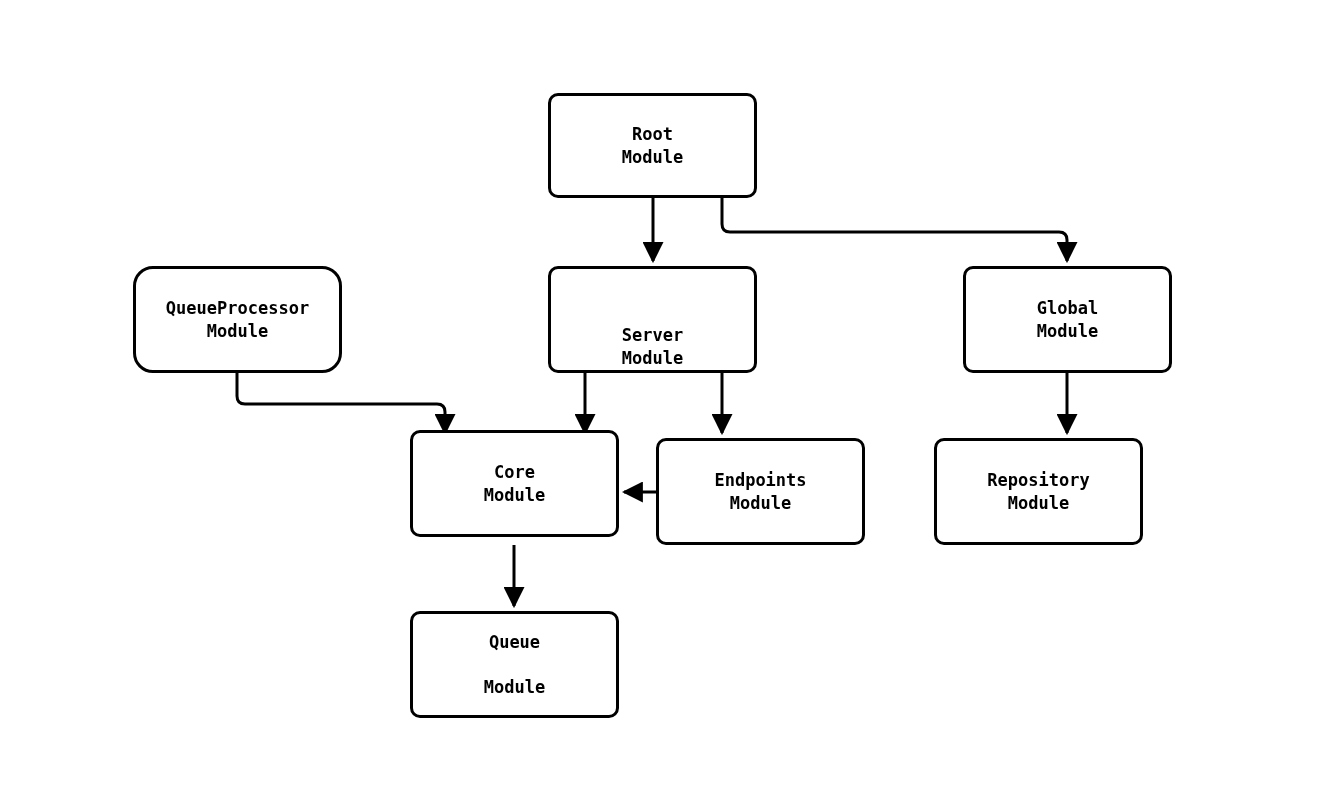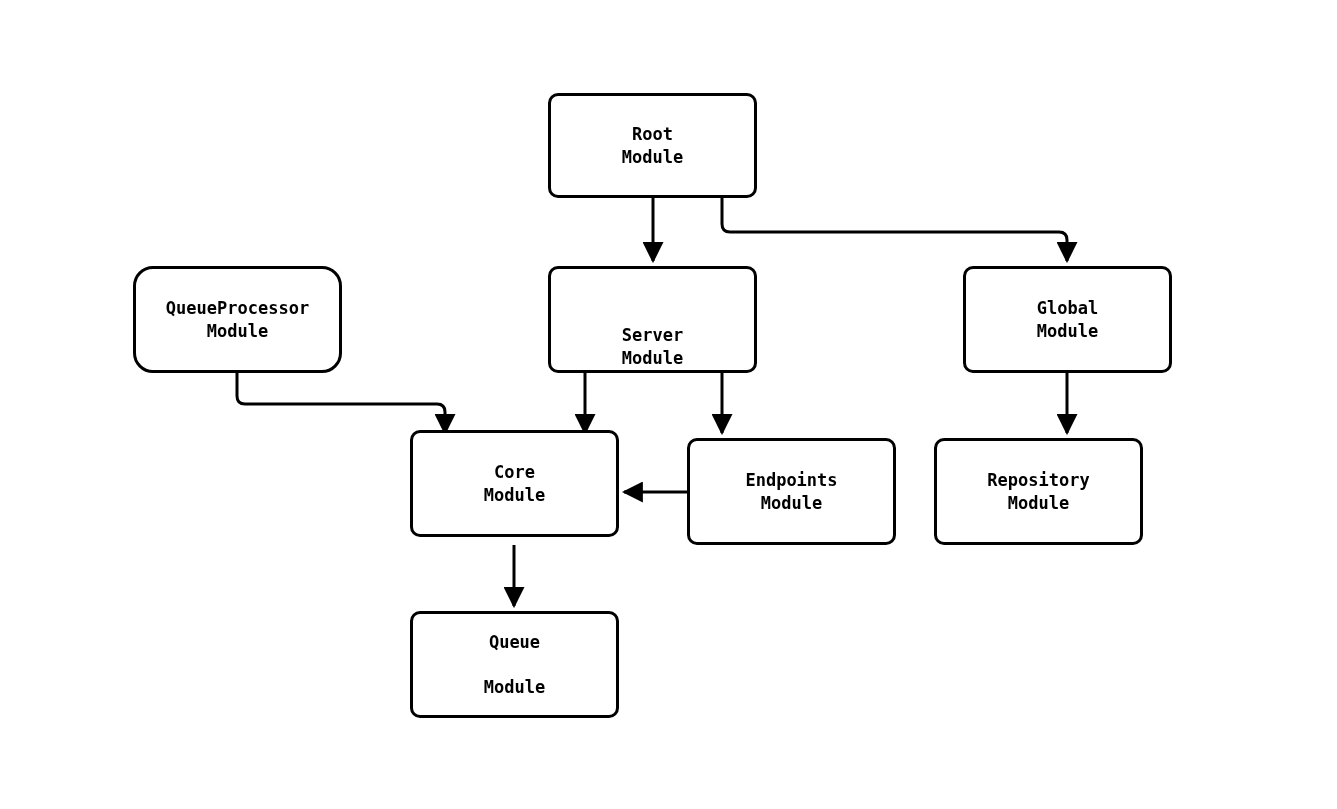--- a/index.html
+++ b/index.html
@@ -43,21 +43,21 @@
     font-weight: bold;
     font-size: 17px;
     line-height: 23px;
     color: #000000;
   }
   .node-root          { left: 548px; top: 93px;  height: 105px; }
   .node-queueprocessor{ left: 133px; top: 266px; border-radius: 20px; }
   .node-server        { left: 548px; top: 266px; justify-content: flex-end; }
   .node-global        { left: 963px; top: 266px; }
   .node-core          { left: 410px; top: 430px; }
-  .node-endpoints     { left: 687px; top: 438px; }
+  .node-endpoints     { left: 656px; top: 438px; }
   .node-repository    { left: 934px; top: 438px; text-align: right; }
   .node-queue         { left: 410px; top: 611px; gap: 22px; }
 </style>
 </head>
 <body>
 
 <div class="canvas">
 
   <svg class="edges-svg" viewBox="0 0 1337 809" xmlns="http://www.w3.org/2000/svg">
     <defs>

